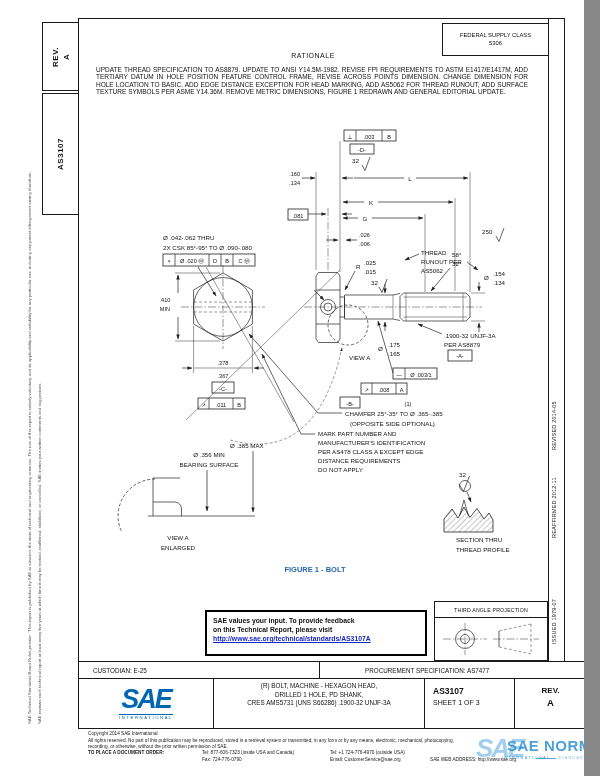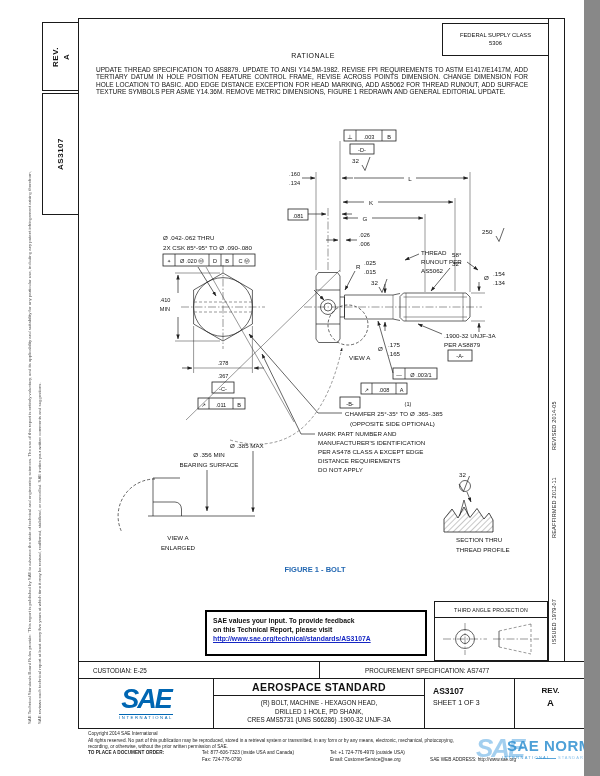--- a/index.html
+++ b/index.html
@@ -378,21 +378,20 @@
   </div>
 
   <div class="abs row2">
     <div class="cell c-logo">
       <div class="sae-logo">
         <span class="sae-s">SAE</span>
         <span class="sae-i">INTERNATIONAL</span>
       </div>
     </div>
     <div class="cell c-title cdiv">
-      <div class="as-title">AEROSPACE STANDARD</div>
       <div class="as-sub">
         <div>(R) BOLT, MACHINE - HEXAGON HEAD,</div>
         <div>DRILLED 1 HOLE, PD SHANK,</div>
         <div>CRES AMS5731 (UNS S66286) .1900-32 UNJF-3A</div>
       </div>
     </div>
     <div class="cell c-num cdiv">
       <div class="doc-num">AS3107</div>
       <div class="sheet">SHEET 1 OF 3</div>
     </div>

